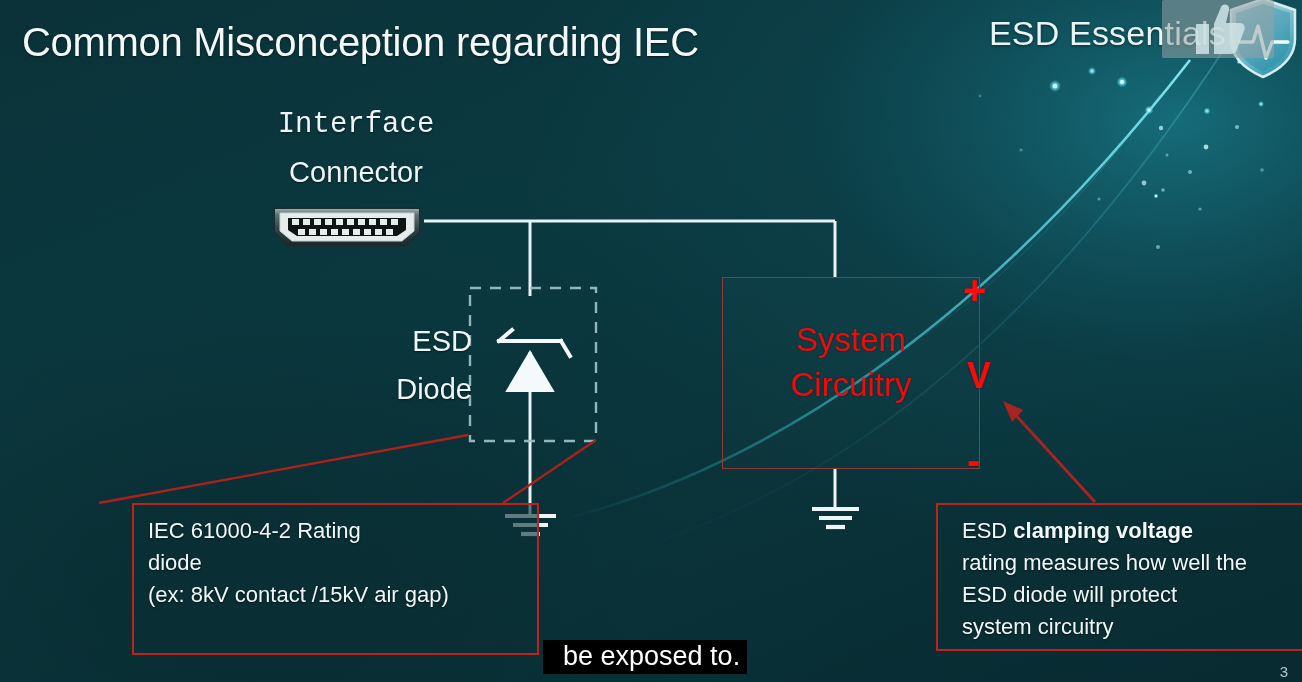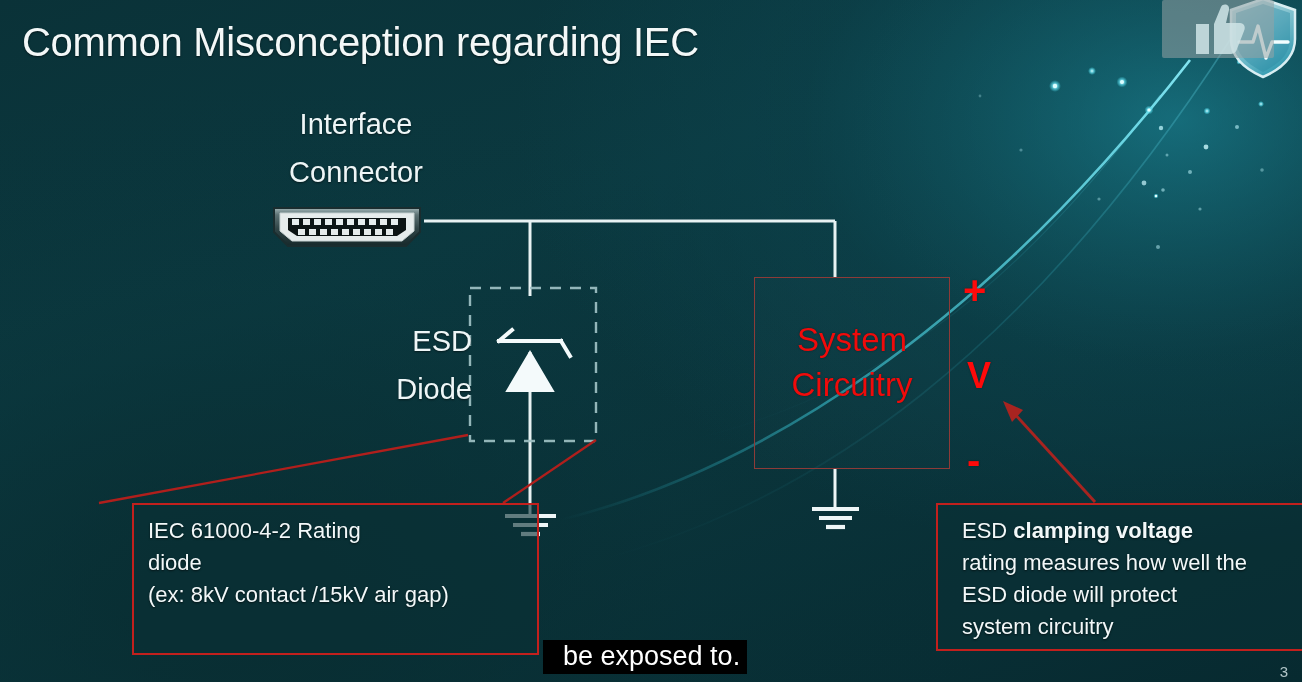--- a/index.html
+++ b/index.html
@@ -48,33 +48,33 @@
   }
   #thumbs-overlay svg{position:absolute; left:28px; top:2px;}
 
   
   .diag-label{
     position:absolute;
     color:#eef6f7; font-size:29px; line-height:1.0;
     text-align:center; text-shadow:0 1px 2px rgba(0,0,0,.5);
     white-space:nowrap;
   }
-  #lbl-interface{left:246px; top:110px; width:220px;}
+  #lbl-interface{left:246px; top:110px; width:220px;font-family:Liberation Mono, monospace;}
   #lbl-connector{left:246px; top:158px; width:220px;}
   #lbl-esd{left:352px; top:327px; width:120px; text-align:right;}
   #lbl-diode{left:332px; top:375px; width:140px; text-align:right;}
 
   
   #connector{
     position:absolute; left:268px; top:204px; width:158px; height:46px;
   }
 
   
   #sysbox{
-    position:absolute; left:754px; top:277px; width:196px; height:192px;
+    position:absolute; left:722px; top:277px; width:258px; height:192px;
     border:1.6px solid #8d3b38;
     background:rgba(255,255,255,0.012);
     box-sizing:border-box;
   }
   #sysbox .sys-text{
     position:absolute; left:0; top:40px; width:100%;
     text-align:center; color:#f00b0b; font-size:33px; line-height:1.35;
     text-shadow:0 0 2px rgba(0,0,0,.4);
   }
 
@@ -176,20 +176,21 @@
       <circle cx="1262" cy="170" r="1.8" fill="#bdf4fb" opacity="0.4"></circle>
       <circle cx="1099" cy="199" r="1.6" fill="#bdf4fb" opacity="0.4"></circle>
       <circle cx="1239" cy="62" r="2.6" fill="url(#dotGlow)"></circle>
       <circle cx="1021" cy="150" r="1.6" fill="#bdf4fb" opacity="0.35"></circle>
       <circle cx="980" cy="96" r="1.4" fill="#bdf4fb" opacity="0.3"></circle>
     </g>
   </svg>
 
   <div id="title">Common Misconception regarding IEC</div>
 
+  <div id="brand">ESD Essentials</div>
 
   <svg id="shield-logo" viewBox="0 0 74 84">
     <defs>
       <linearGradient id="shGrad" x1="0" y1="0" x2="0.6" y2="1">
         <stop offset="0%" stop-color="#eafcff" stop-opacity="0.95"></stop>
         <stop offset="55%" stop-color="#9fe0ee" stop-opacity="0.85"></stop>
         <stop offset="100%" stop-color="#3aa8c0" stop-opacity="0.9"></stop>
       </linearGradient>
     </defs>
     <path d="M37 3 L69 14 V43 C69 63 53 74 37 81 C21 74 5 63 5 43 V14 Z" fill="url(#shGrad)" stroke="#e9fbff" stroke-width="2.5" opacity="0.92"></path>

